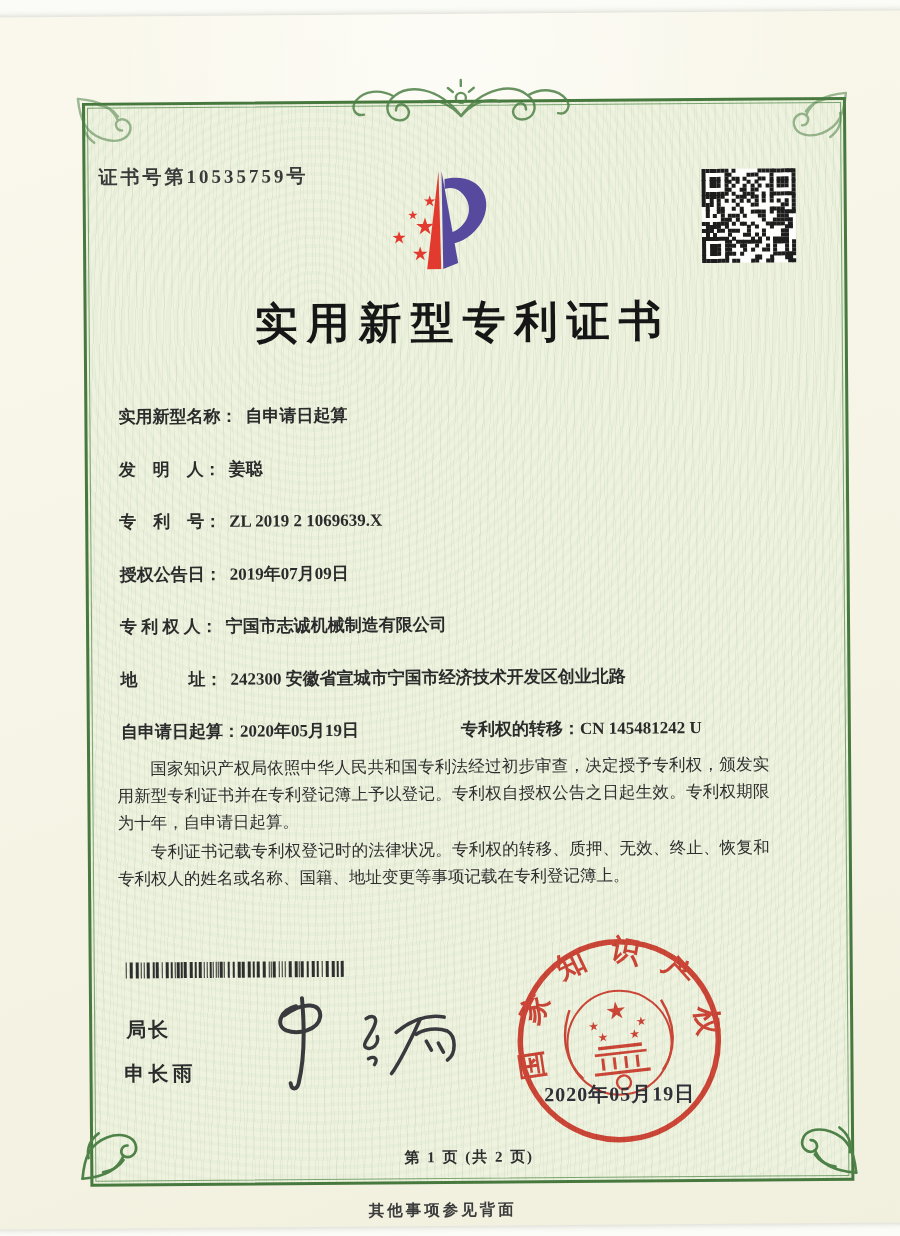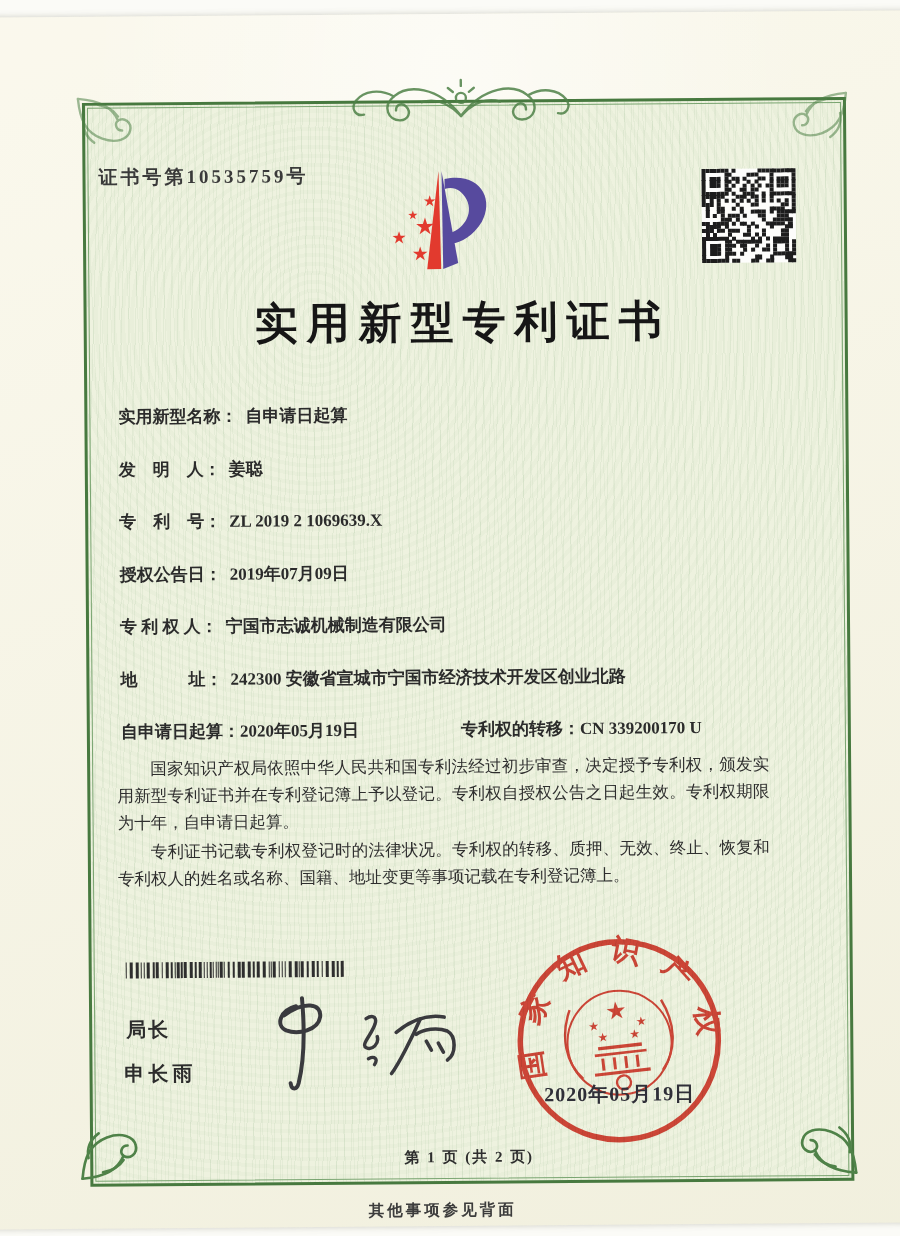--- a/index.html
+++ b/index.html
@@ -486,21 +486,21 @@
           <span class="lbl">专 利 权 人：</span><span>宁国市志诚机械制造有限公司</span>
         </div>
         <div class="frow">
           <span class="lbl">地　　　址：</span><span>242300 安徽省宣城市宁国市经济技术开发区创业北路</span>
         </div>
       </div>
 
       <div class="grantrow">
         <span>自申请日起算：</span><span>2020年05月19日</span>
         <span class="right">
-          <span>专利权的转移：</span><span>CN 339200170 U</span>
+          <span>专利权的转移：</span><span>CN 145481242 U</span>
         </span>
       </div>
 
       <div class="body-text">
         <p>国家知识产权局依照中华人民共和国专利法经过初步审查，决定授予专利权，颁发实用新型专利证书并在专利登记簿上予以登记。专利权自授权公告之日起生效。专利权期限为十年，自申请日起算。</p>
         <p>专利证书记载专利权登记时的法律状况。专利权的转移、质押、无效、终止、恢复和专利权人的姓名或名称、国籍、地址变更等事项记载在专利登记簿上。</p>
       </div>
 
       <div class="barcode" id="barcode">
           <div style="width: 1px; margin-right: 3px;"></div>

